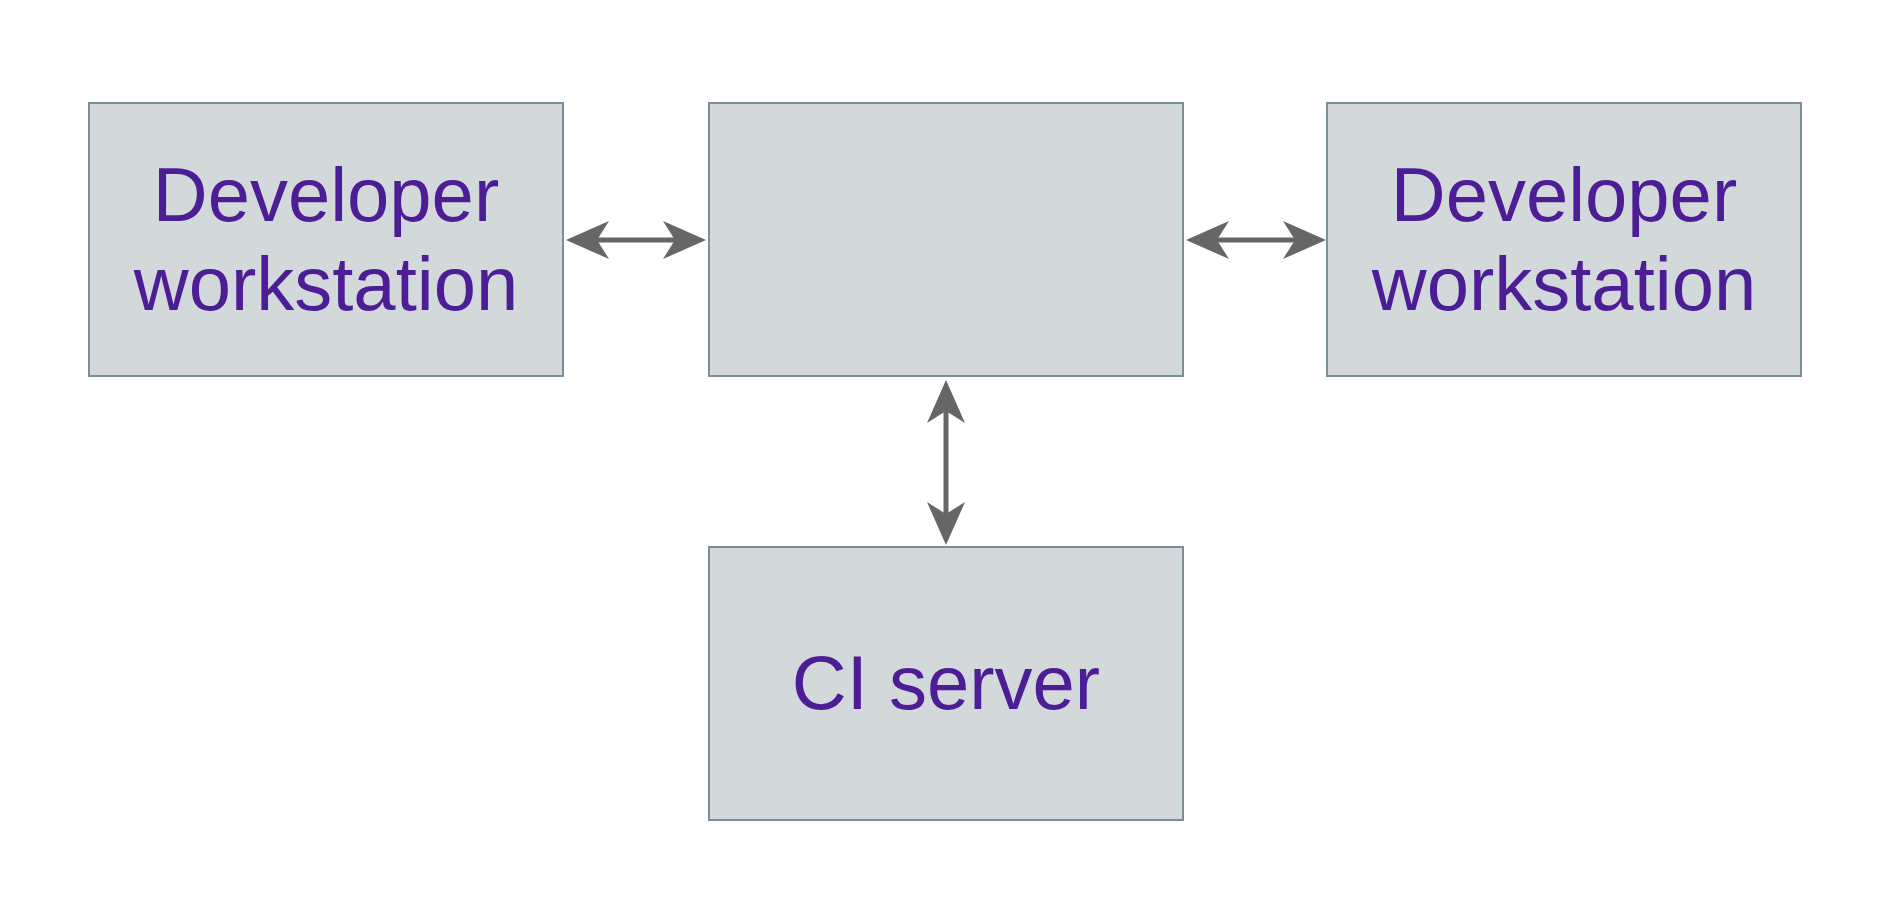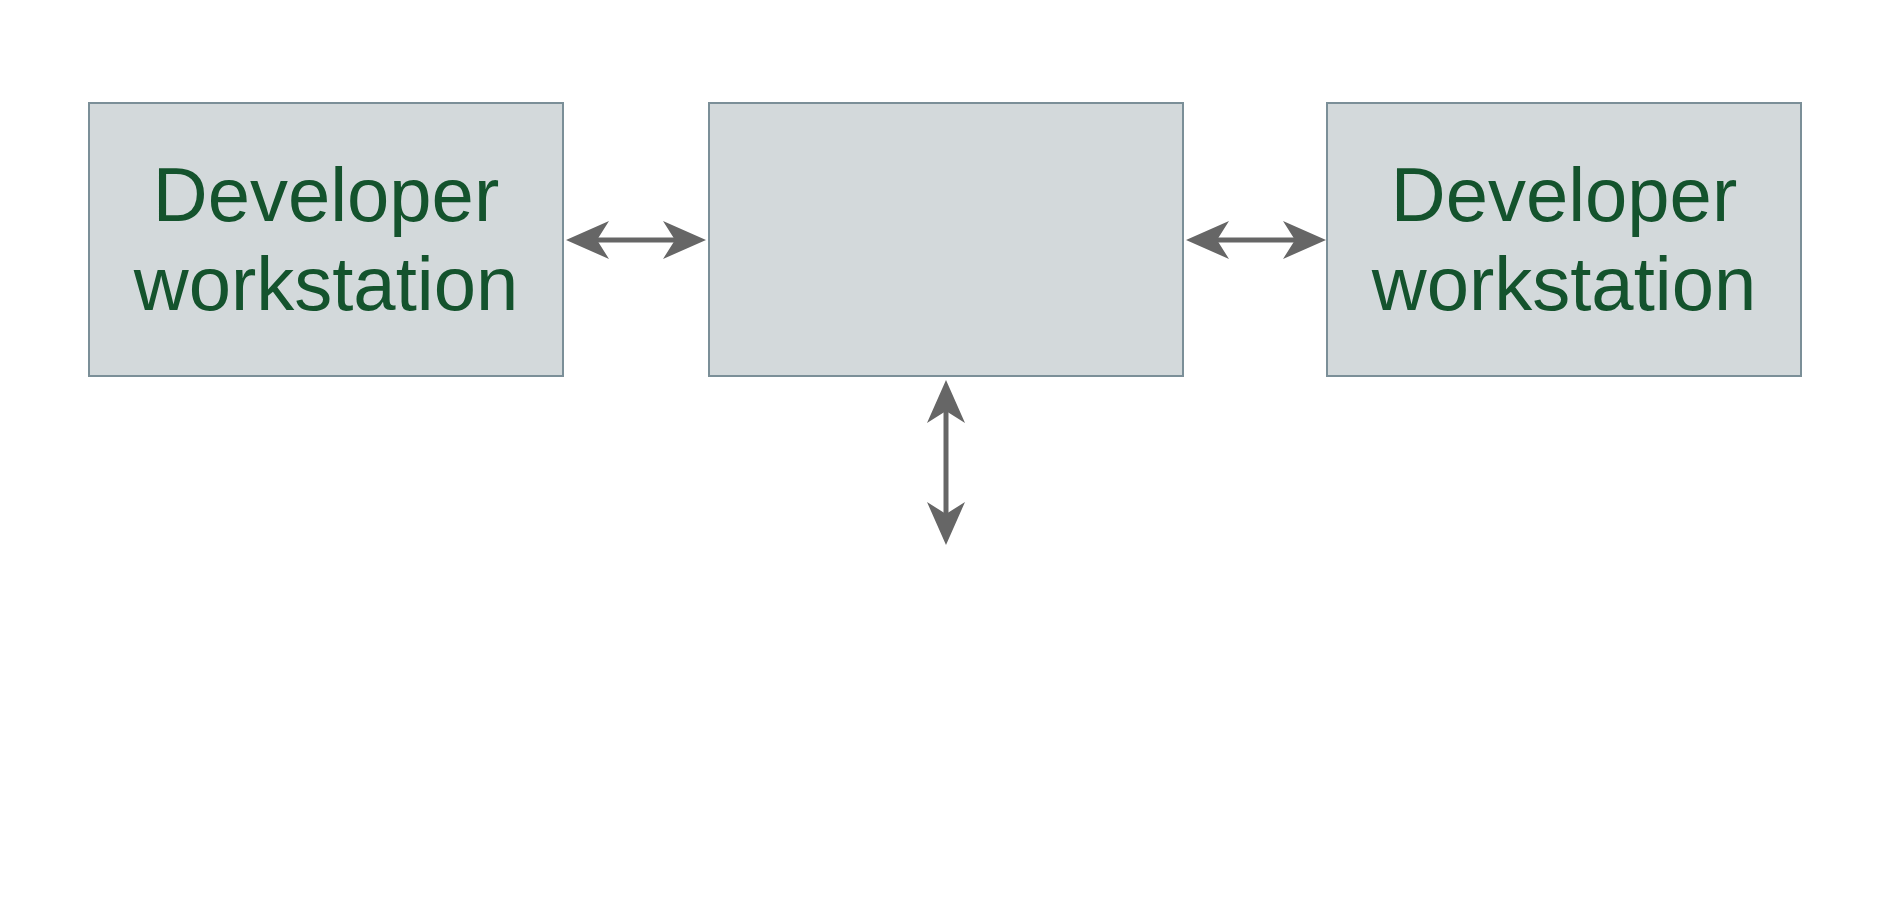--- a/index.html
+++ b/index.html
@@ -17,21 +17,21 @@
     height: 275px;
     background: #d3d9db;
     border: 2.5px solid #7b8f98;
     box-sizing: border-box;
     display: flex;
     flex-direction: column;
     align-items: center;
     justify-content: center;
     font-size: 76px;
     line-height: 1.16;
-    color: #14532d;
+    color: #4c1d95;
     text-align: center;
   }
   .node .line { white-space: nowrap; }
   .node-dev-left   { left: 88px;   top: 102px; }
   .node-cache      { left: 708px;  top: 102px; }
   .node-dev-right  { left: 1326px; top: 102px; }
   .node-ci         { left: 708px;  top: 546px; }
   svg.edges {
     position: absolute;
     left: 0; top: 0;
@@ -50,20 +50,24 @@
   </div>
 
   <div class="node node-cache">
   </div>
 
   <div class="node node-dev-right">
     <div class="line">Developer</div>
     <div class="line">workstation</div>
   </div>
 
+  <div class="node node-ci">
+    <div class="line">CI server</div>
+    <div class="line"></div>
+  </div>
 
   <svg class="edges" viewBox="0 0 1900 922">
 
     <g fill="#666666" stroke="none">
       <line x1="594" y1="240" x2="678" y2="240" stroke="#666666" stroke-width="5"></line>
       <polygon points="566,240 609,221 597,240 609,259"></polygon>
       <polygon points="706,240 663,221 675,240 663,259"></polygon>
     </g>
 
     <g fill="#666666" stroke="none">

